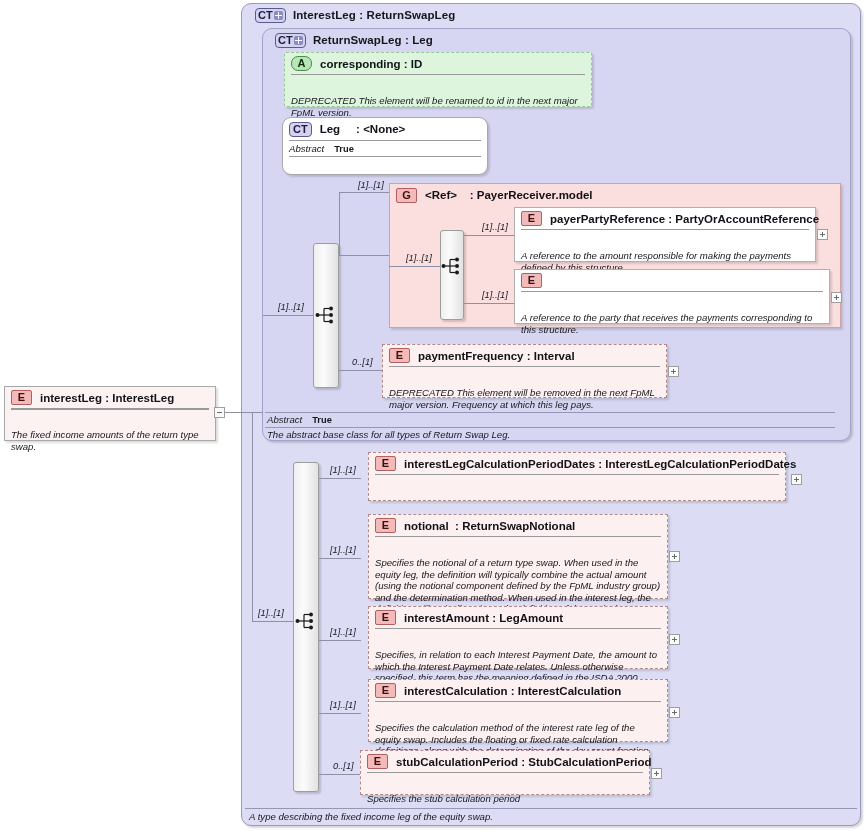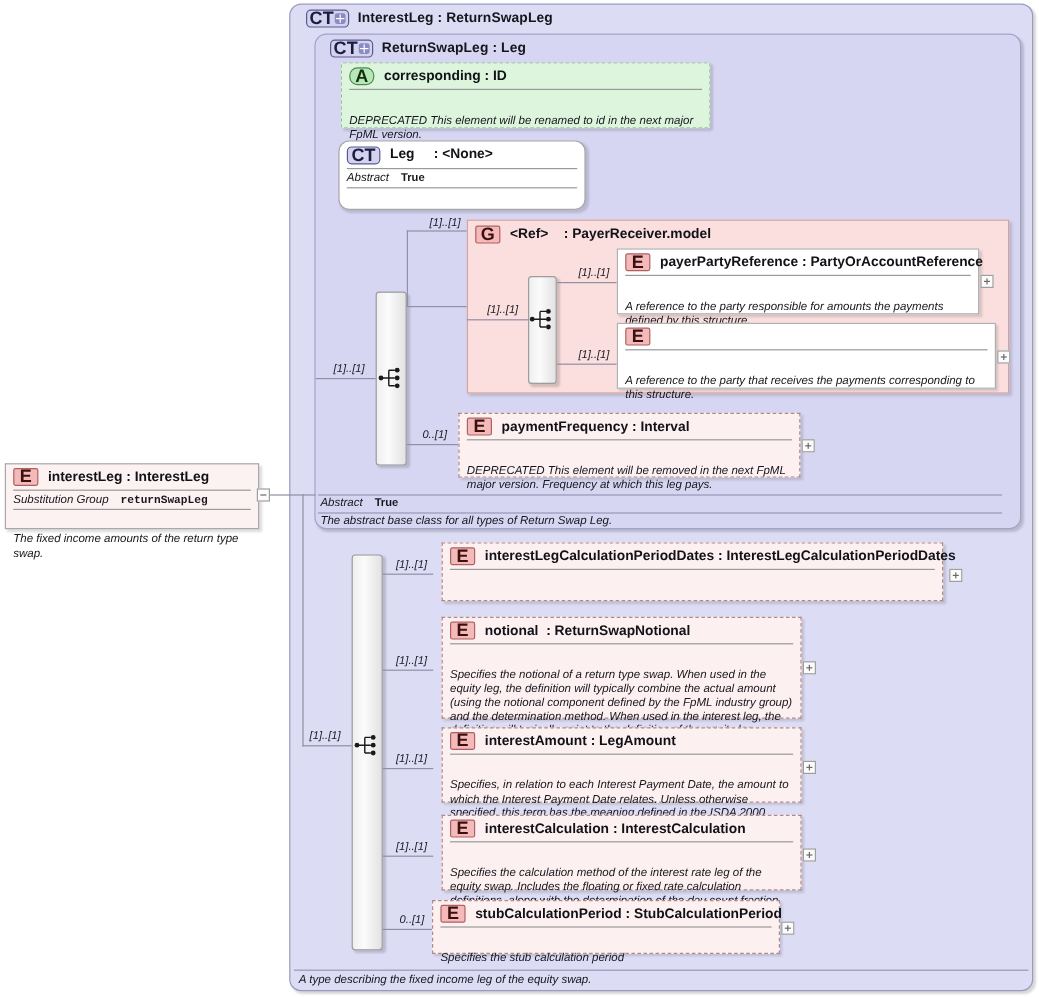--- a/index.html
+++ b/index.html
@@ -43,21 +43,21 @@
   }
   .ct-header .title { margin-left: 7px; }
 
   
   .badge {
     display: inline-flex;
     align-items: center;
     justify-content: center;
     height: 15px;
     border-radius: 4px;
-    font-size: 15px;
+    font-size: 11px;
     font-weight: bold;
     line-height: 1;
     font-family: "Liberation Sans", sans-serif;
     flex: none;
   }
   .badge-ct {
     background: #d3d3ef;
     border: 1px solid #5a5a8e;
     color: #1b1b40;
     padding: 0 2px;
@@ -290,24 +290,20 @@
   <div class="node pink-solid" style="left:4px; top:386px; width:212px; height:55px;">
     <div class="node-title">
       <span class="badge badge-e">E</span>
       <span class="label">
         <span>interestLeg</span>
         <span>:</span>
         <span>InterestLeg</span>
       </span>
     </div>
     <div class="rule"></div>
-    <div class="prop-row">
-      <span class="pname">Substitution Group</span>
-      <span class="pval mono">returnSwapLeg</span>
-    </div>
     <div class="rule"></div>
     <div class="node-doc" style="padding-top:2px;">The fixed income amounts of the return type swap.</div>
   </div>
 
   <div class="expander minus" style="left:214px; top:407px;"></div>
   <div class="line-h" style="left:225px; top:412px; width:38px;"></div>
 
   <div class="compositor" style="left:313px; top:243px; width:26px; height:145px;"></div>
   <svg class="seq-icon" style="left:315px; top:305px;" viewBox="0 0 22 20">
     <circle cx="2.5" cy="10" r="2" fill="#1a1a1a"></circle>
@@ -368,21 +364,21 @@
   <div class="node" style="left:514px; top:207px; width:302px; height:55px;">
     <div class="node-title">
       <span class="badge badge-e">E</span>
       <span class="label">
         <span>payerPartyReference</span>
         <span>:</span>
         <span>PartyOrAccountReference</span>
       </span>
     </div>
     <div class="rule"></div>
-    <div class="node-doc">A reference to the party responsible for amounts the payments defined by this structure.</div>
+    <div class="node-doc">A reference to the amount responsible for making the payments defined by this structure.</div>
   </div>
   <div class="expander" style="left:817px; top:229px;"></div>
 
   <div class="node" style="left:514px; top:269px; width:316px; height:55px;">
     <div class="node-title">
       <span class="badge badge-e">E</span>
     </div>
     <div class="rule"></div>
     <div class="node-doc">A reference to the party that receives the payments corresponding to this structure.</div>
   </div>

